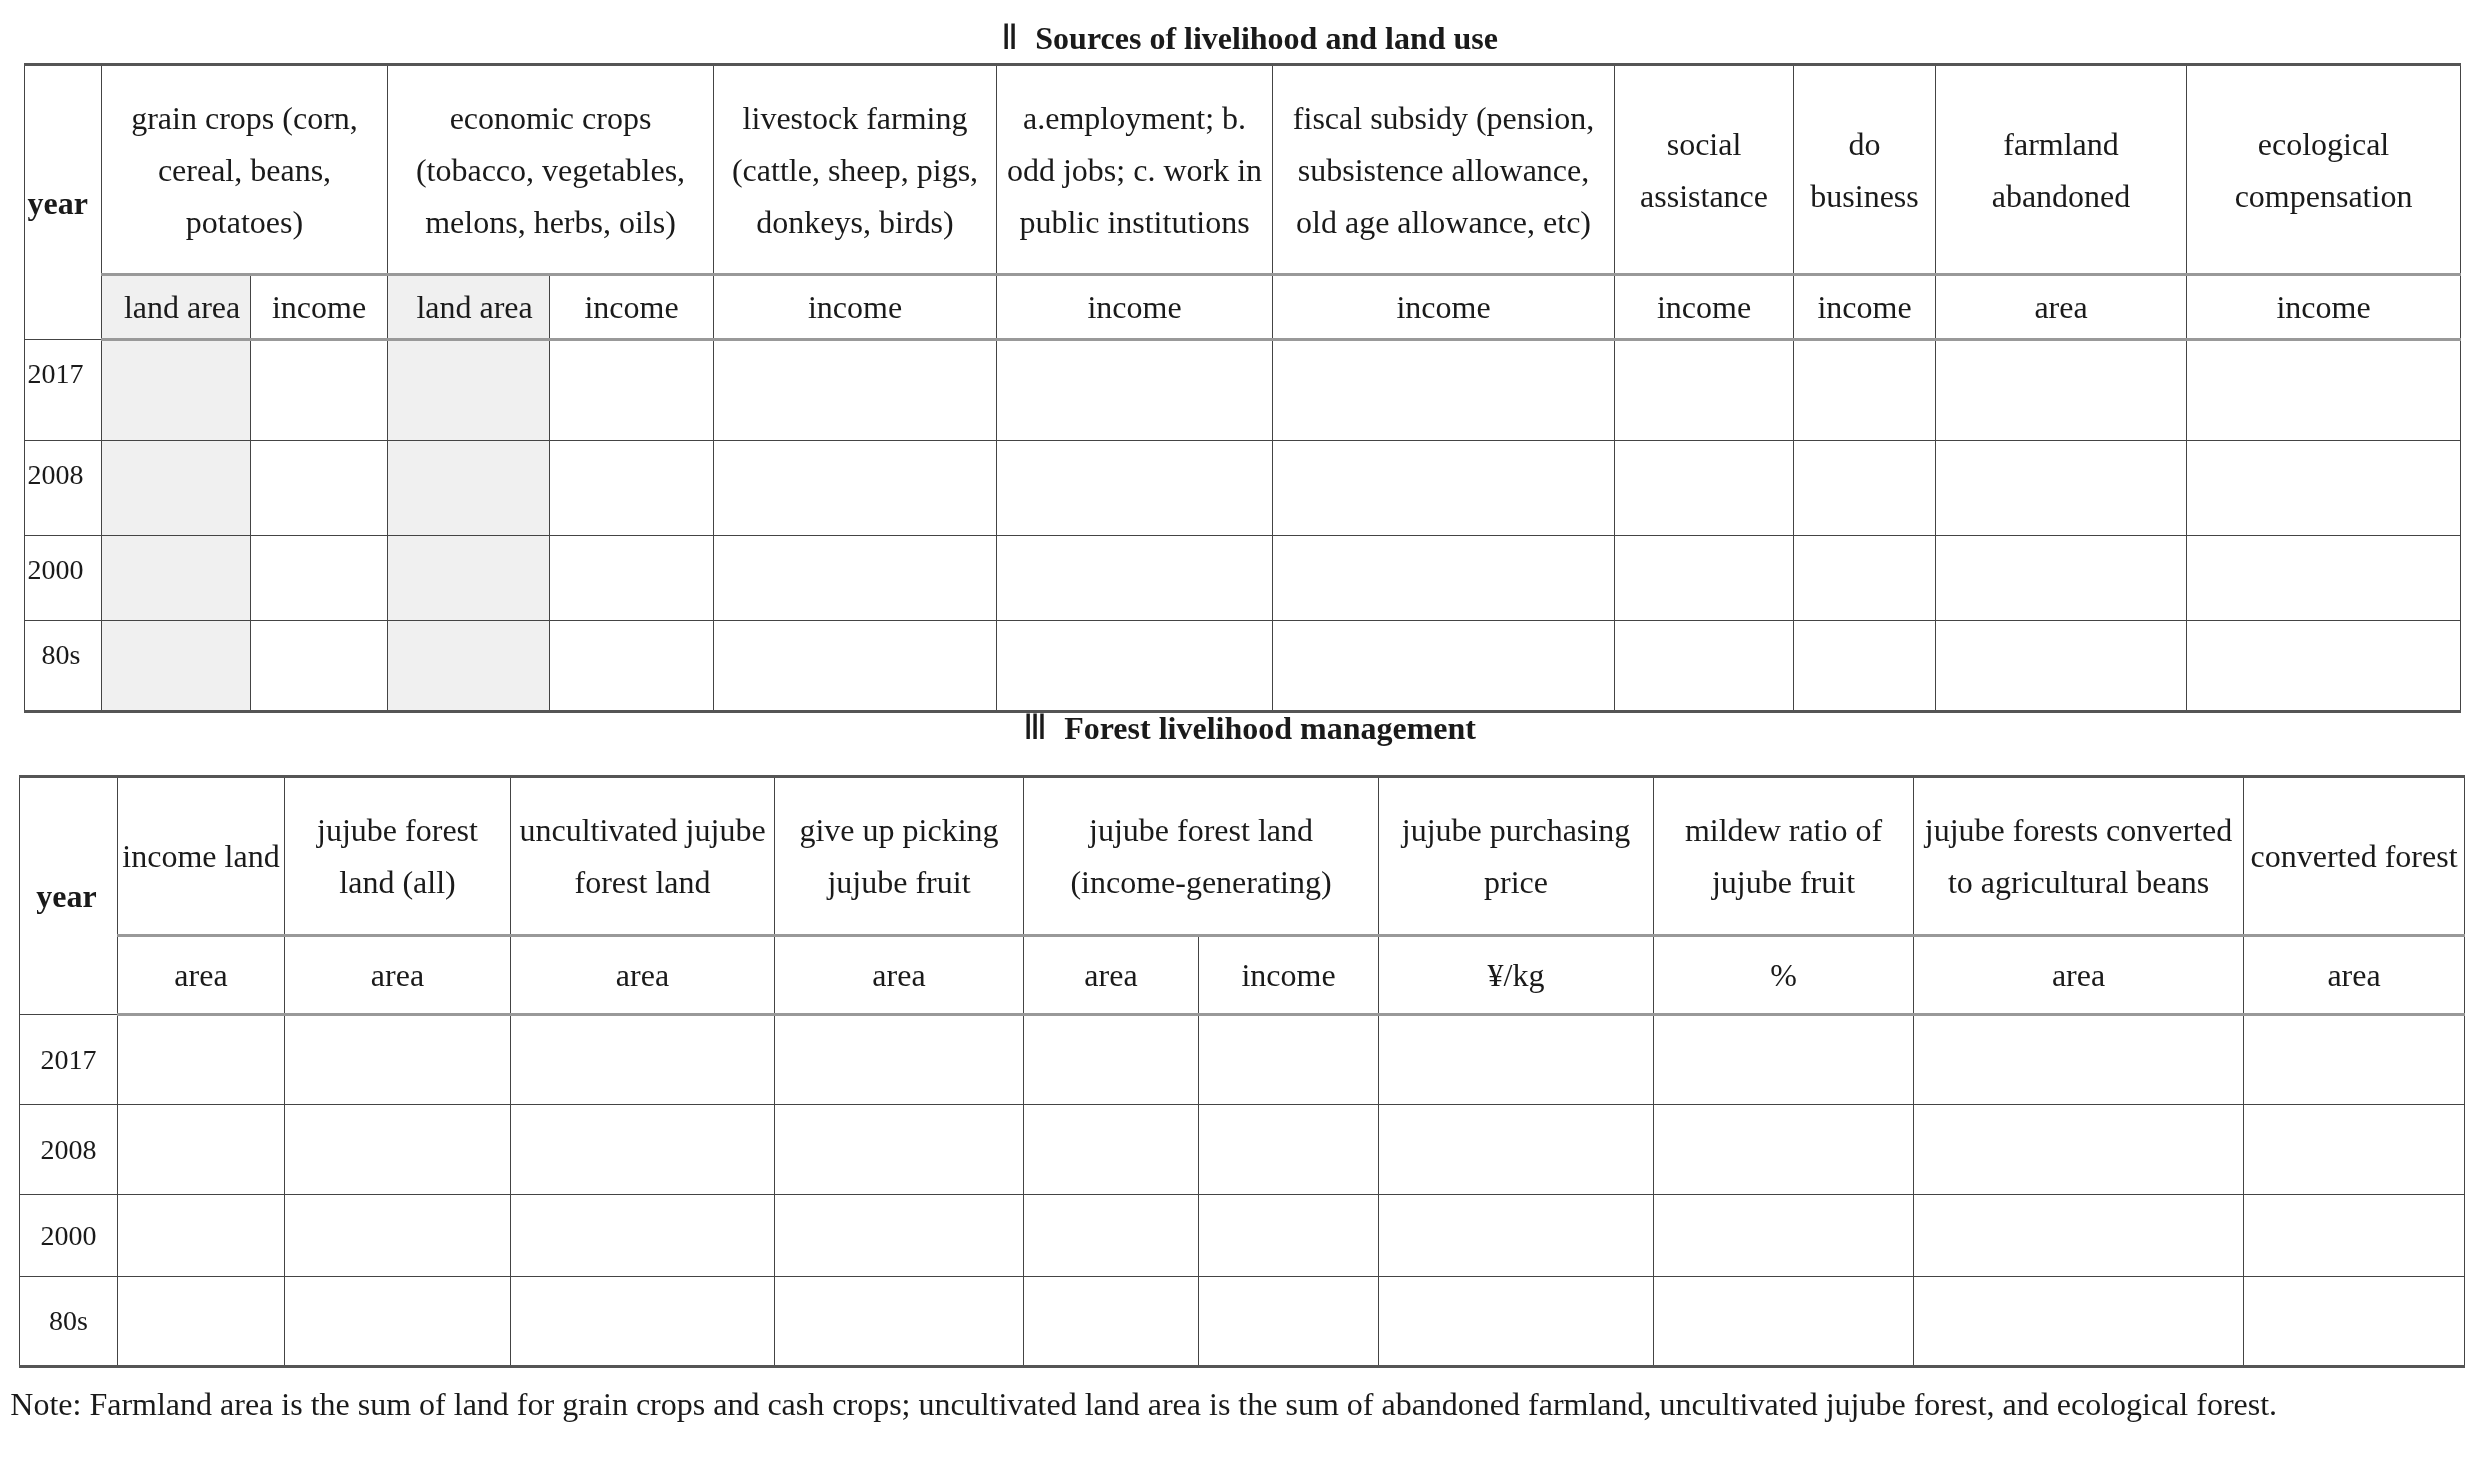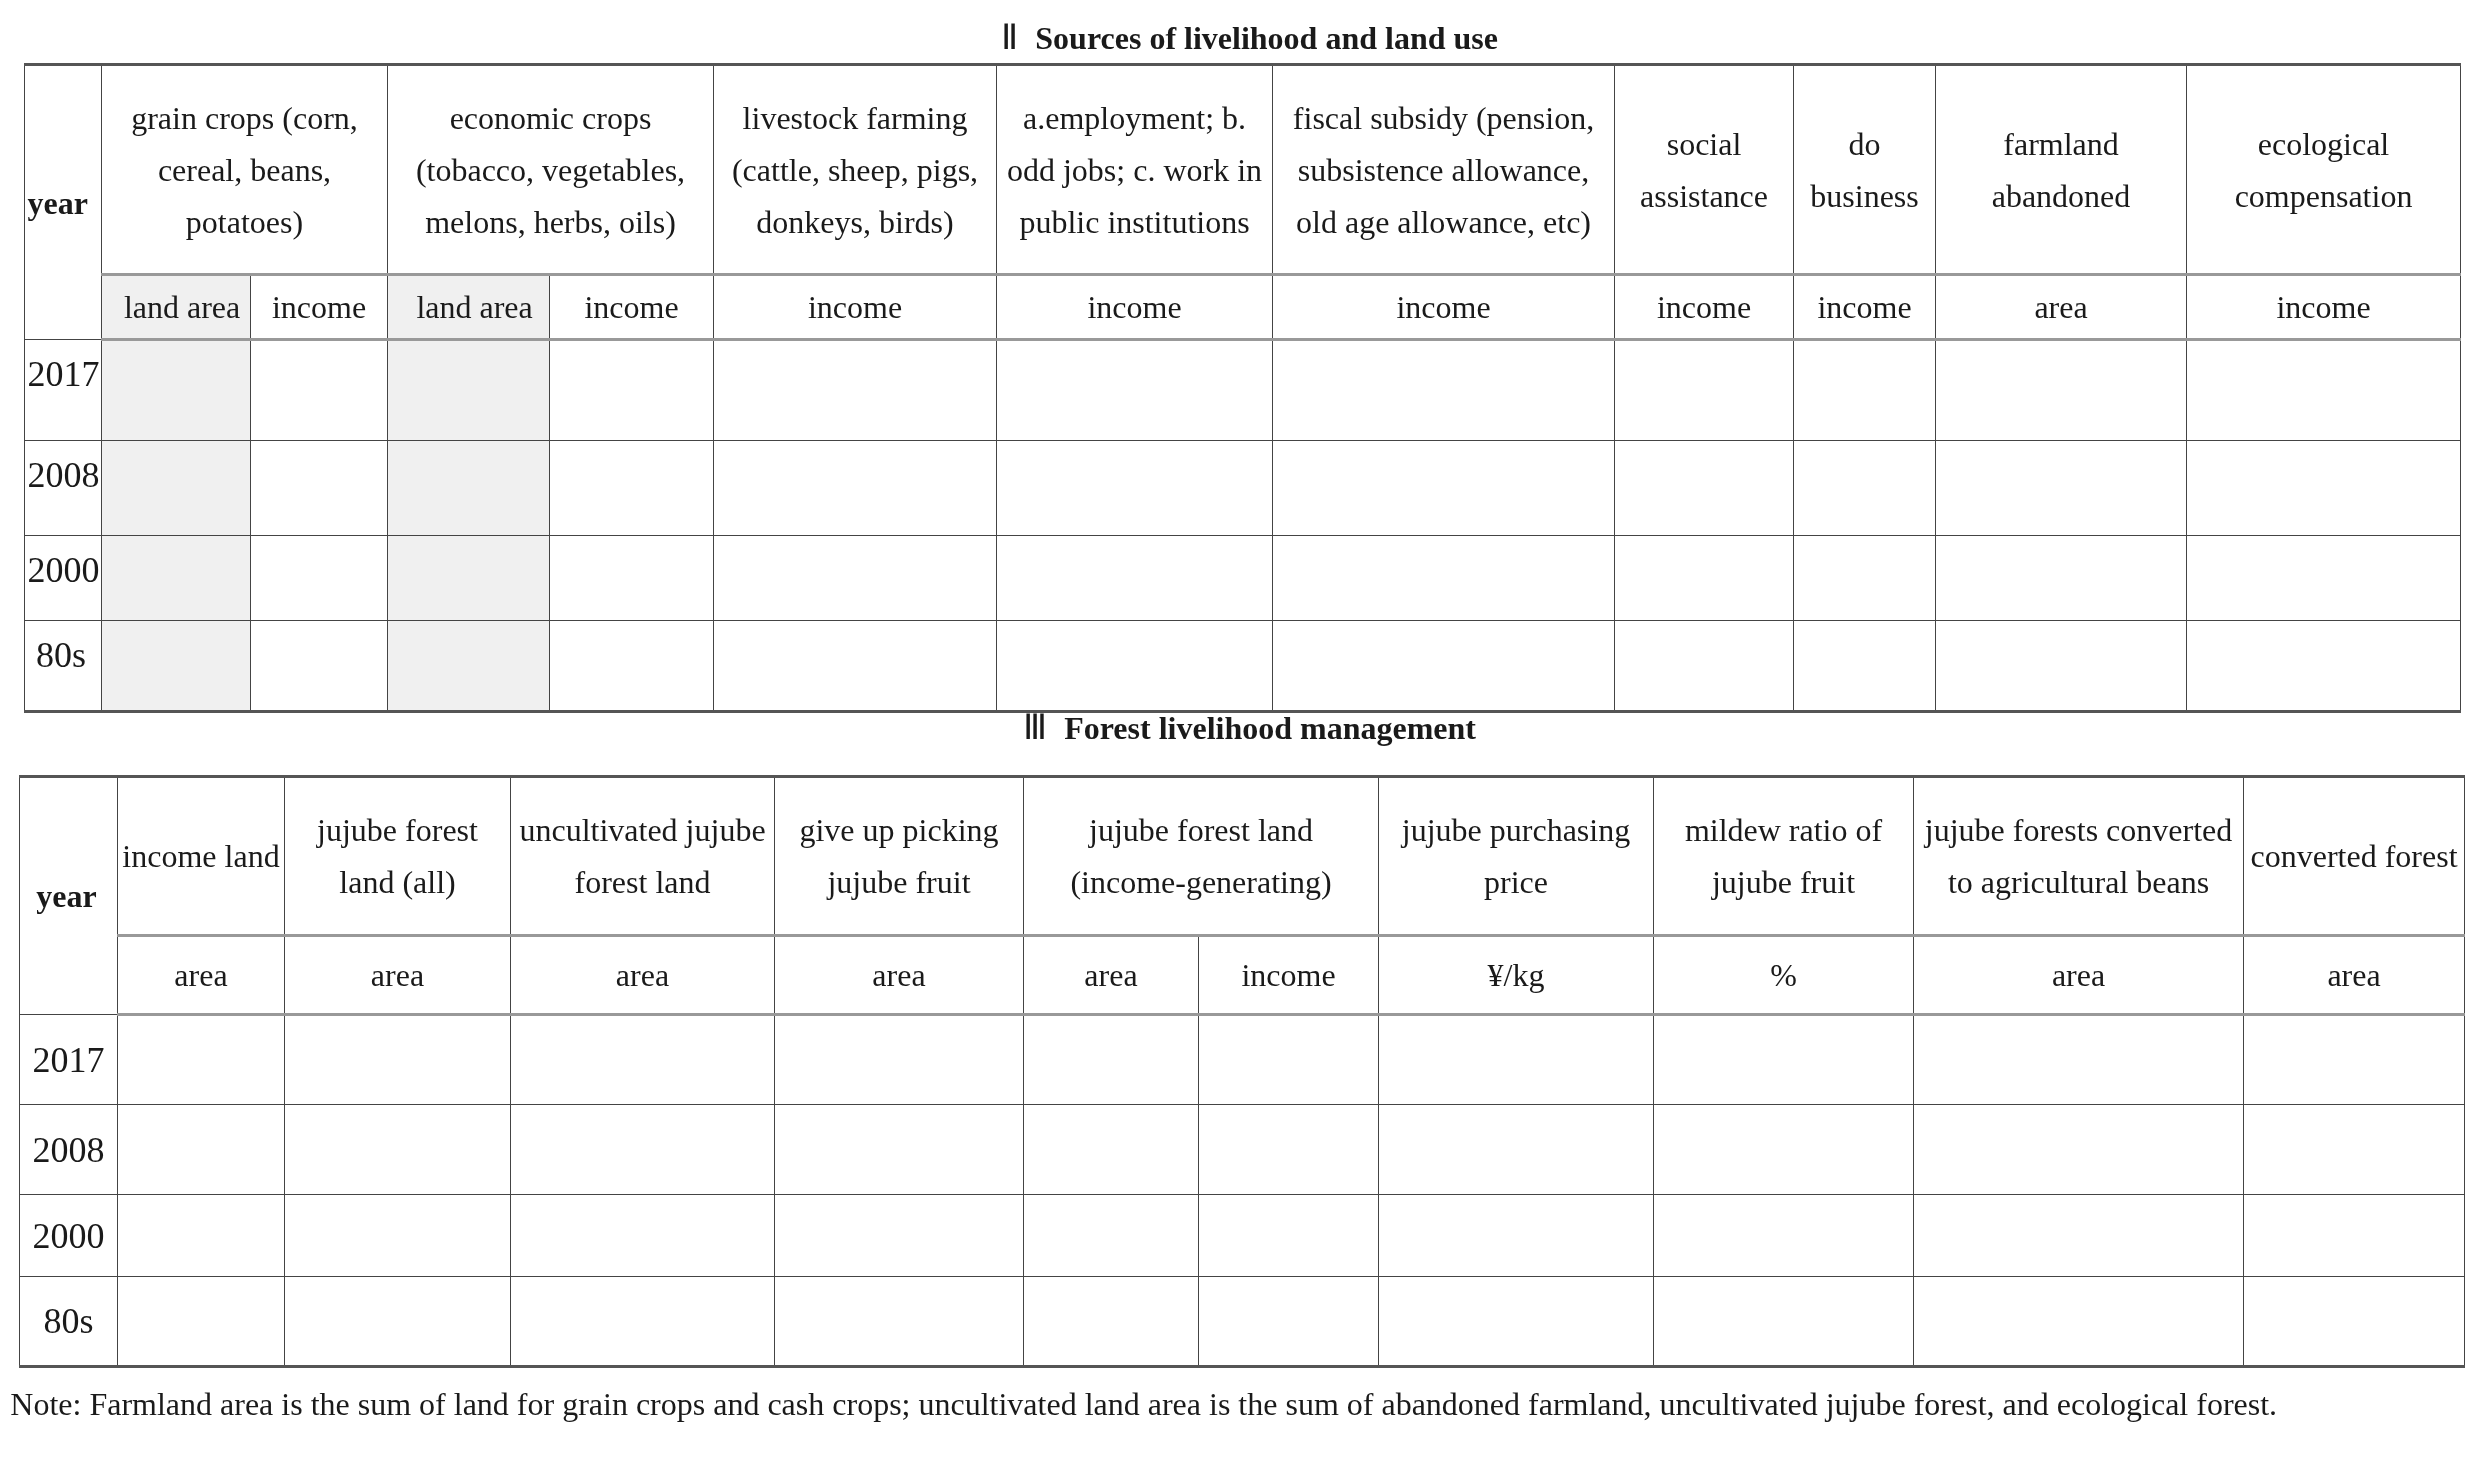--- a/index.html
+++ b/index.html
@@ -20,21 +20,21 @@
     border-left: 1.9px solid #555; border-right: 1.9px solid #555;
   }
   table.survey td, table.survey th {
     border: 1.3px solid #444;
     text-align: center; vertical-align: middle;
     font-weight: normal; font-size: 32px; line-height: 52px;
     padding: 0 3.9px; overflow: hidden; white-space: normal;
   }
   table.survey tr.unit-row td { border-top: 3.9px solid #999; border-bottom: 3.9px solid #999; }
   table.survey td.shaded { background: #f0f0f0; padding-left: 16px; }
-  table.survey td.year-cell { font-size: 36px; vertical-align: top; padding-top: 7.8px; }
+  table.survey td.year-cell { font-size: 28px; vertical-align: top; padding-top: 7.8px; }
   #table-II td.year-cell { text-align: left; padding-left: 2.6px; }
   #table-II td.year-cell.center { text-align: center; padding-left: 0; }
   #table-III td.year-cell { vertical-align: middle; padding-top: 0; }
   table.survey td.year-head { text-align: left; padding-left: 2.6px; font-weight: bold; }
   #table-III td.year-head { text-align: center; padding-left: 0; }
   .note {
     position: absolute; left: 10.3px; width: 2445px; top: 1378px;
     font-size: 32px; line-height: 52px; text-align: justify;
   }
 </style>

